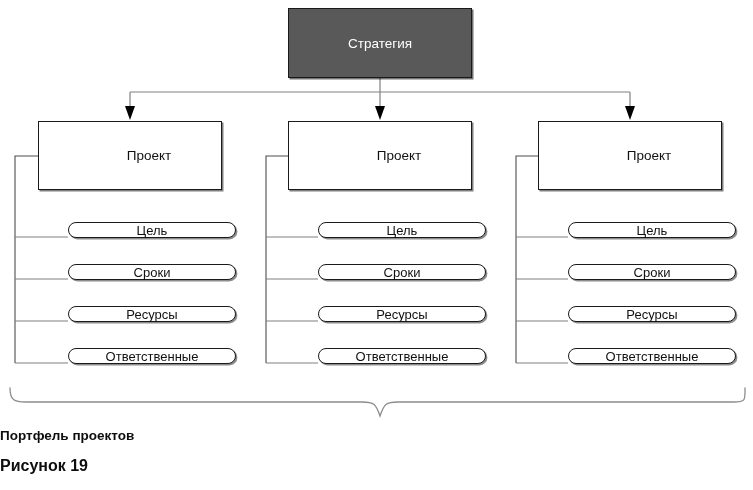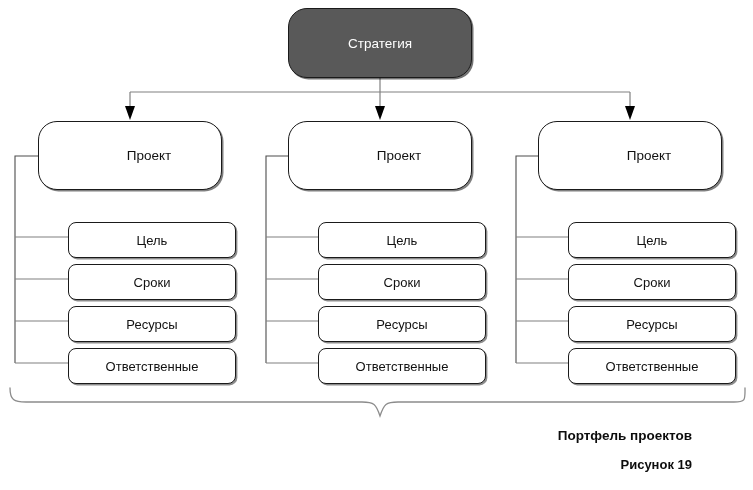--- a/index.html
+++ b/index.html
@@ -29,21 +29,20 @@
   }
 
   .node {
     position: absolute;
     box-sizing: border-box;
     display: flex;
     align-items: center;
     justify-content: center;
     text-align: center;
     background: #ffffff;
-    border-radius: 19px;
   }
 
   .strategy-node {
     left: 288px;
     top: 8px;
     width: 184px;
     height: 70px;
     background: #595959;
     border: 1px solid #1a1a1a;
     color: #ffffff;
@@ -56,43 +55,43 @@
     height: 69px;
     border: 1.4px solid #1a1a1a;
     font-size: 13.5px;
     color: #111111;
     box-shadow: 1.5px 1.5px 0 rgba(0,0,0,0.5);
     padding-left: 38px;
   }
 
   .attr-node {
     width: 168px;
-    height: 36px;
+    height: 16px;
     border: 1.6px solid #1a1a1a;
     border-radius: 8px;
     font-size: 13px;
     color: #111111;
     box-shadow: 1.4px 1.4px 0 rgba(0,0,0,0.45);
   }
 
   .caption {
     position: absolute;
     width: 692px;
     left: 0;
-    text-align: right;
+    text-align: left;
     font-weight: bold;
     color: #0d0d0d;
   }
   .caption-portfolio {
     top: 428px;
     font-size: 13.5px;
   }
   .caption-figure {
     top: 457px;
-    font-size: 13px;
+    font-size: 16px;
   }
 </style>
 </head>
 <body>
 
 <div id="stage">
 
   <svg id="wires" viewBox="0 0 753 490" xmlns="http://www.w3.org/2000/svg">
 
     <path d="M380,78 L380,92" stroke="#808080" stroke-width="1.2" fill="none"></path>

